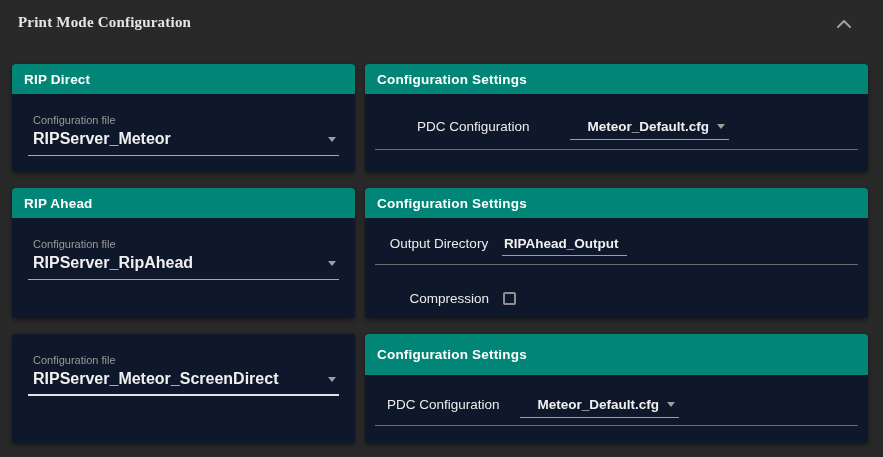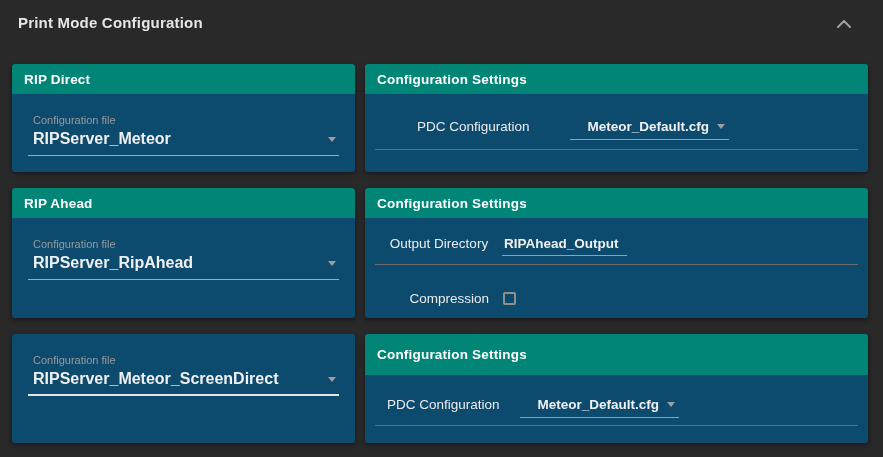--- a/index.html
+++ b/index.html
@@ -14,39 +14,40 @@
     justify-content: space-between;
     align-items: flex-start;
     padding: 14px 30px 0 18px;
     height: 64px;
   }
   .page-title {
     font-size: 15px;
     font-weight: 600;
     color: #e6e6e6;
     letter-spacing: .2px;
+    font-family: Liberation Serif, serif;
   }
   .collapse-btn {
     margin-top: 3px;
     cursor: pointer;
     display: inline-flex;
     align-items: center;
     justify-content: center;
     width: 18px; height: 14px;
   }
   .grid {
     display: grid;
     grid-template-columns: 343px 503px;
     grid-template-rows: 108px 130px 109px;
     column-gap: 10px;
     row-gap: 16px;
     padding: 0 15px 0 12px;
   }
   .panel {
-    background: #0c4a6e;
+    background: #0f172a;
     border-radius: 3px;
     box-shadow: 0 2px 5px rgba(0,0,0,.45);
     display: flex;
     flex-direction: column;
     overflow: hidden;
   }
   .panel-header {
     background: #008577;
     color: #ffffff;
     font-size: 13.5px;

